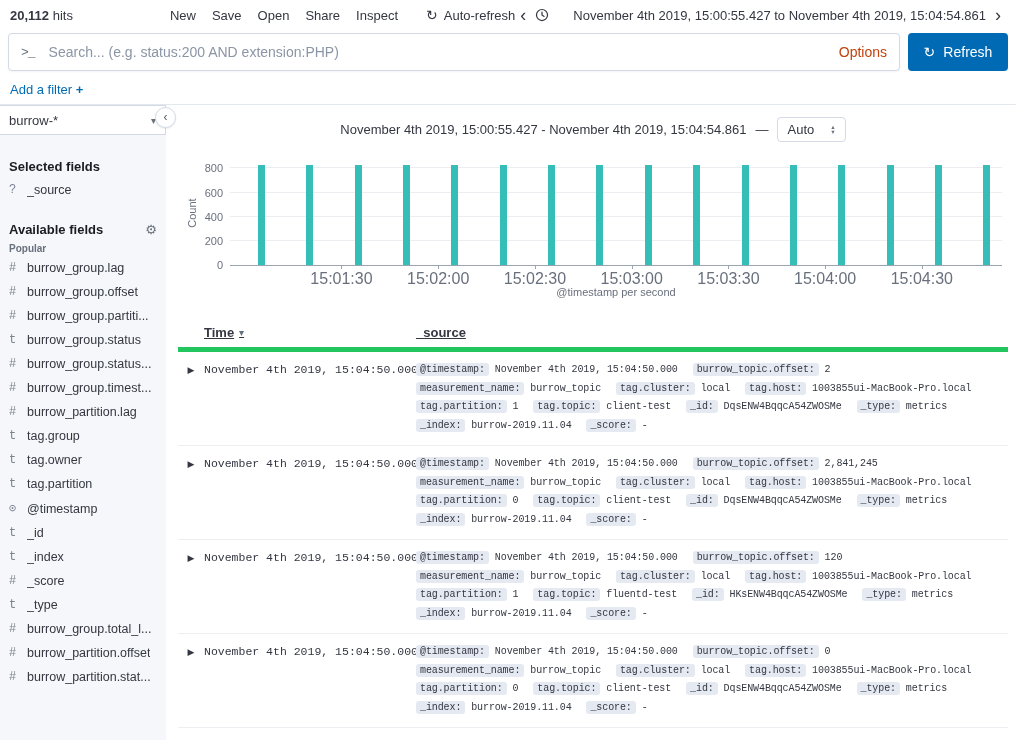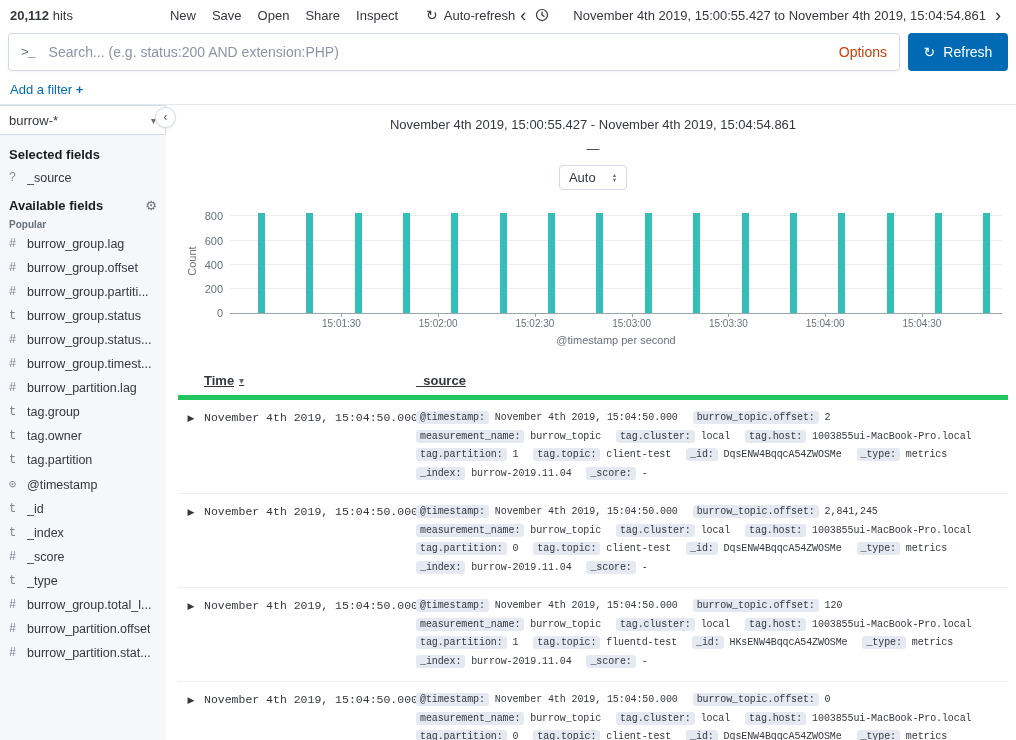--- a/index.html
+++ b/index.html
@@ -39,49 +39,49 @@
   .add-filter b { font-weight:700; }
 
   
   .content { display:flex; height:636px; }
 
   .sidebar { width:166px; background:#F5F7FA; flex-shrink:0; }
   .index-select { height:30px; background:#fff; border:1px solid #D3DAE6; border-left:none;
     display:flex; align-items:center; justify-content:space-between; padding:0 9px; cursor:pointer; }
   .dd-caret { color:#69707D; font-size:10px; }
   .fields { padding:4px 0; }
-  .fields h3 { font-size:13px; font-weight:700; color:#1a1c21; margin:8px 9px 4px 9px;
+  .fields h3 { font-size:13px; font-weight:700; color:#1a1c21; margin:20px 9px 4px 9px;
     display:flex; align-items:flex-end; justify-content:space-between; }
   .gear { color:#69707D; cursor:pointer; font-size:13px; }
   .popular { font-size:10px; font-weight:700; color:#69707D; margin:6px 9px 2px 9px; }
   .frow { display:flex; align-items:center; gap:7px; padding:5px 9px; font-size:12.5px; cursor:pointer; }
   .ficon { width:11px; color:#7b8291; font-family:"Liberation Mono","DejaVu Sans Mono",monospace; font-size:12px; flex-shrink:0; }
   .fname { white-space:nowrap; overflow:hidden; }
 
   .main { flex:1; position:relative; padding:6px 8px 0 12px; }
   .collapse-btn { position:absolute; left:-11px; top:2px; width:21px; height:21px; border-radius:50%;
     border:1px solid #D3DAE6; background:#fff; color:#53606e; font-size:12px; line-height:18px;
     text-align:center; cursor:pointer; z-index:3; box-shadow:0 1px 2px rgba(0,0,0,.08); }
 
-  .chart-header { display:flex; align-items:center; justify-content:center; gap:9px; margin:6px 0 4px 0;flex-direction:column; }
+  .chart-header { display:flex; align-items:center; justify-content:center; gap:9px; margin:6px 0 4px 0; }
   .interval { border:1px solid #D3DAE6; border-radius:4px; background:#fff; padding:4px 9px;
     display:flex; align-items:center; gap:16px; cursor:pointer; }
   .dcaret i { display:block; font-style:normal; font-size:5.5px; line-height:5px; color:#69707D; }
 
   .chart-wrap { position:relative; margin:18px 6px 0 0; }
   .plot { position:relative; margin-left:52px; height:106px; border-bottom:1px solid #9aa5b1; }
   .grid { position:absolute; left:0; right:0; height:1px; background:#ebedf1; }
   .bar { position:absolute; bottom:0; width:7px; }
   .ytick-label { position:absolute; right:calc(100% + 7px); transform:translateY(50%);
     font-size:11px; color:#69707D; white-space:nowrap; }
   .count-label { position:absolute; left:-60px; top:50%; width:44px; text-align:center;
     transform:translateY(-50%) rotate(-90deg); font-size:11px; color:#69707D; }
   .xtick { position:absolute; top:100%; width:1px; height:4px; background:#9aa5b1; }
   .xlabels { position:relative; margin-left:52px; height:17px; }
-  .xlabel { position:absolute; top:4px; transform:translateX(-50%); font-size:10px; color:#69707D; white-space:nowrap; }
+  .xlabel { position:absolute; top:4px; transform:translateX(-50%); font-size:16px; color:#69707D; white-space:nowrap; }
   .axis-title { margin-left:52px; text-align:center; font-size:11px; color:#69707D; margin-top:3px; }
 
   
   .dtable { margin-top:20px; }
   .thead { display:flex; align-items:center; border-bottom:5px solid #22c55e; padding:7px 0; font-weight:700;text-decoration:underline; }
   .th-spacer { width:26px; }
   .th-time { width:212px; display:flex; align-items:center; gap:5px; }
   .sort-caret { color:#69707D; font-size:10px; cursor:pointer; }
   .th-source { flex:1; }
   .trow { display:flex; border-bottom:1px solid #eceef2; padding:9px 0 10px 0; }

